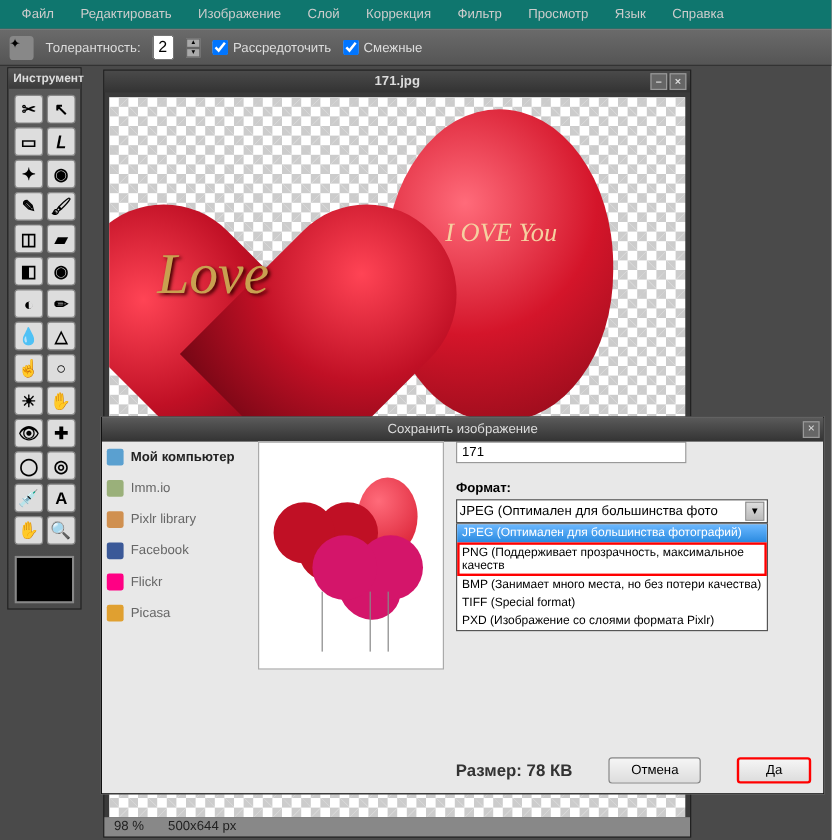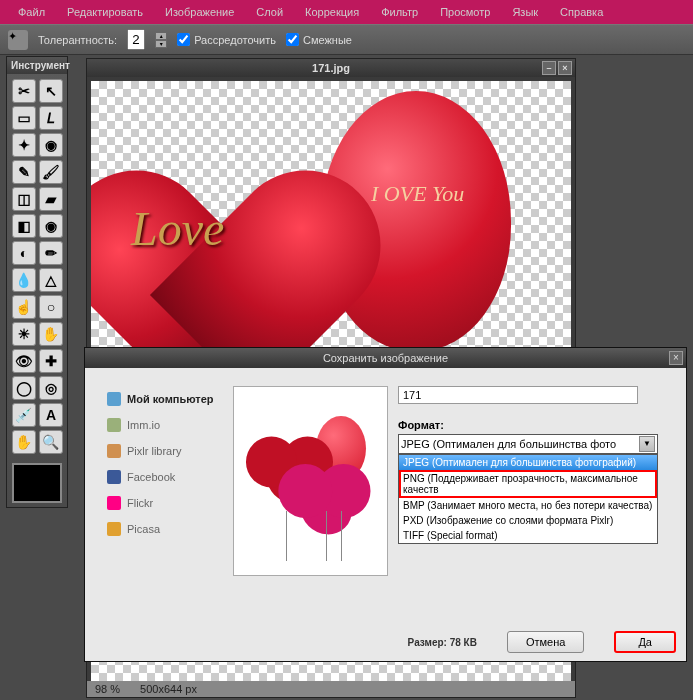--- a/index.html
+++ b/index.html
@@ -1,18 +1,18 @@
 <!DOCTYPE html>
 <html><head>
 <meta charset="utf-8">
 <style>
 * { margin: 0; padding: 0; box-sizing: border-box; font-family: Arial, sans-serif; }
 body { background: #4a4a4a; width: 693px; height: 700px; overflow: hidden; font-size: 11px; }
 
-.menubar { background: #be185d; display: flex; padding: 3px 8px; gap: 2px; }
+.menubar { background: #0f766e; display: flex; padding: 3px 8px; gap: 2px; }
 .menubar span { color: #ccc; padding: 3px 10px; cursor: pointer; }
 
 .toolbar { background: linear-gradient(#6a6a6a, #555); padding: 4px 8px; display: flex; align-items: center; gap: 10px; border-top: 1px solid #777; border-bottom: 1px solid #333; }
 .tool-icon { width: 20px; height: 20px; background: #888; border-radius: 3px; display: inline-block; }
 .toolbar-label { color: #ddd; }
 .toolbar input[type=text] { width: 18px; padding: 1px 3px; }
 .toolbar .spin { display: inline-flex; flex-direction: column; }
 .toolbar .spin span { width: 12px; height: 8px; background: #aaa; border: 1px solid #666; font-size: 6px; text-align: center; line-height: 6px; }
 .chk { display: flex; align-items: center; gap: 4px; color: #ddd; }
 .chk input { width: 13px; height: 13px; }
@@ -34,49 +34,49 @@
 .heart::before, .heart::after { content: ''; position: absolute; width: 150px; height: 220px; background: radial-gradient(circle at 40% 30%, #ff4455, #c01025 50%, #6a0512); border-radius: 80px 80px 0 0; }
 .heart::before { left: 75px; transform: rotate(-45deg); transform-origin: 0 100%; }
 .heart::after { left: -5px; transform: rotate(45deg); transform-origin: 100% 100%; }
 .love-text { position: absolute; top: 120px; left: 40px; z-index: 2; color: #c9a050; font-family: cursive; font-size: 48px; font-style: italic; text-shadow: 2px 2px 3px #400; }
 
 .statusbar { position: absolute; bottom: 0; left: 0; right: 0; background: #888; display: flex; gap: 20px; padding: 2px 8px; color: #222; font-size: 11px; }
 
 .dialog { position: absolute; left: 84px; top: 347px; width: 603px; height: 315px; background: #e8e8e8; border: 1px solid #111; z-index: 10; }
 .dialog-title { background: linear-gradient(#5a5a5a,#333); color: #ddd; text-align: center; padding: 4px; font-size: 11px; position: relative; }
 .dialog-title .x { position: absolute; right: 3px; top: 3px; width: 14px; height: 14px; background: #666; border: 1px solid #999; color: #ddd; font-size: 10px; text-align: center; line-height: 12px; }
-.dialog-body { display: flex; padding: 18px; gap: 10px; }
+.dialog-body { display: flex; padding: 0; gap: 10px; }
 .dest-list { width: 120px; }
 .dest-list .dest { display: flex; align-items: center; gap: 6px; padding: 6px 4px; color: #666; font-size: 11px; }
 .dest-list .dest.active { color: #222; font-weight: bold; }
 .dest .dicon { width: 14px; height: 14px; border-radius: 2px; }
 .preview { width: 155px; height: 190px; background: #fff; border: 1px solid #aaa; position: relative; display:flex; align-items:center; justify-content:center; }
 .preview-balloons { width: 140px; height: 170px; position: relative; }
 .pb-heart { position:absolute; width:60px; height:55px; background:#c01025; transform: rotate(45deg); border-radius: 0 50% 50% 50%; }
 .pb-heart::before { content:''; position:absolute; width:60px; height:60px; background:#c01025; border-radius:50%; top:-30px; left:0; }
 .pb-heart::after { content:''; position:absolute; width:60px; height:60px; background:#c01025; border-radius:50%; top:0; left:-30px; }
 .pb1 { left: 20px; top: 55px; transform: rotate(45deg) scale(0.85); }
 .pb2 { left: 55px; top: 85px; background:#d4156a; transform: rotate(45deg) scale(0.9); }
 .pb2::before, .pb2::after { background:#d4156a; }
 .pb-round { position:absolute; width:50px; height:65px; background: radial-gradient(circle at 35% 30%,#ff6b7a,#d4152a); border-radius:50%; left:75px; top:20px; }
 .pb-string { position:absolute; width:1px; height:50px; background:#888; bottom:5px; }
 
 .form-area { flex: 1; }
 .form-area label { display: block; color: #000; font-size: 11px; font-weight: bold; margin-bottom: 3px; }
-.form-area input.name-inp { width: 240px; padding: 2px 4px; border: 1px solid #999; font-size: 11px; }
+.form-area input.name-inp { width: 192px; padding: 2px 4px; border: 1px solid #999; font-size: 11px; }
 .format-row { margin-top: 15px; }
 .format-select { width: 260px; padding: 1px 2px; border: 1px solid #555; font-size: 11px; background: #fff; display: flex; justify-content: space-between; align-items: center; }
 .format-select .arrow { background: linear-gradient(#ddd,#bbb); width: 16px; height: 16px; border: 1px solid #888; text-align: center; font-size: 8px; line-height: 14px; }
 .format-list { width: 260px; border: 1px solid #555; background: #fff; font-size: 10px; }
 .format-list .opt { padding: 2px 4px; }
 .format-list .opt.sel { background: linear-gradient(#6bb8ff,#2a8ae0); color: #fff; }
 .format-list .opt.hl { border: 2px solid #f00; padding: 1px 2px; }
 
 .dialog-footer { position: absolute; bottom: 8px; right: 10px; display: flex; align-items: center; gap: 10px; }
-.size-text { color: #333; font-size: 10px; font-weight: bold; }
+.size-text { color: #333; font-size: 14px; font-weight: bold; }
 .btn { padding: 4px 18px; background: linear-gradient(#f5f5f5,#ddd); border: 1px solid #888; border-radius: 3px; font-size: 11px; cursor: pointer; margin-left: 20px; }
 .btn.ok { border: 2px solid #f00; padding: 3px 22px; }
 </style>
 </head>
 <body>
 
 <div class="menubar" id="menubar">
     <span>Файл</span>
     <span>Редактировать</span>
     <span>Изображение</span>
@@ -207,22 +207,22 @@
       <div class="format-row">
         <label>Формат:</label>
         <div class="format-select">
           <span>JPEG (Оптимален для большинства фото</span>
           <span class="arrow">▼</span>
         </div>
         <div class="format-list" id="fmtlist">
             <div class="opt sel">JPEG (Оптимален для большинства фотографий)</div>
             <div class="opt hl">PNG (Поддерживает прозрачность, максимальное качеств</div>
             <div class="opt">BMP (Занимает много места, но без потери качества)</div>
+            <div class="opt">TIFF (Special format)</div>
             <div class="opt">PXD (Изображение со слоями формата Pixlr)</div>
-            <div class="opt">TIFF (Special format)</div>
           </div>
       </div>
     </div>
   </div>
   <div class="dialog-footer">
     <span class="size-text">Размер: 78 КВ</span>
     <button class="btn">Отмена</button>
     <button class="btn ok">Да</button>
   </div>
 </div>

